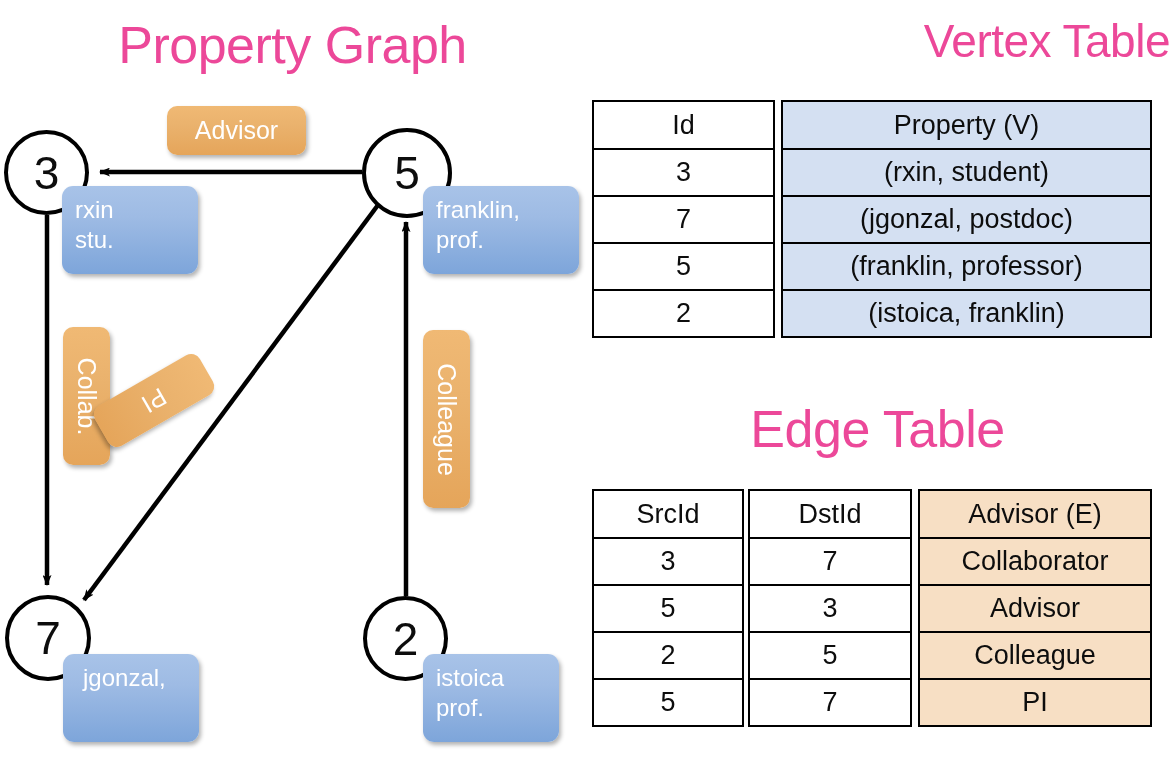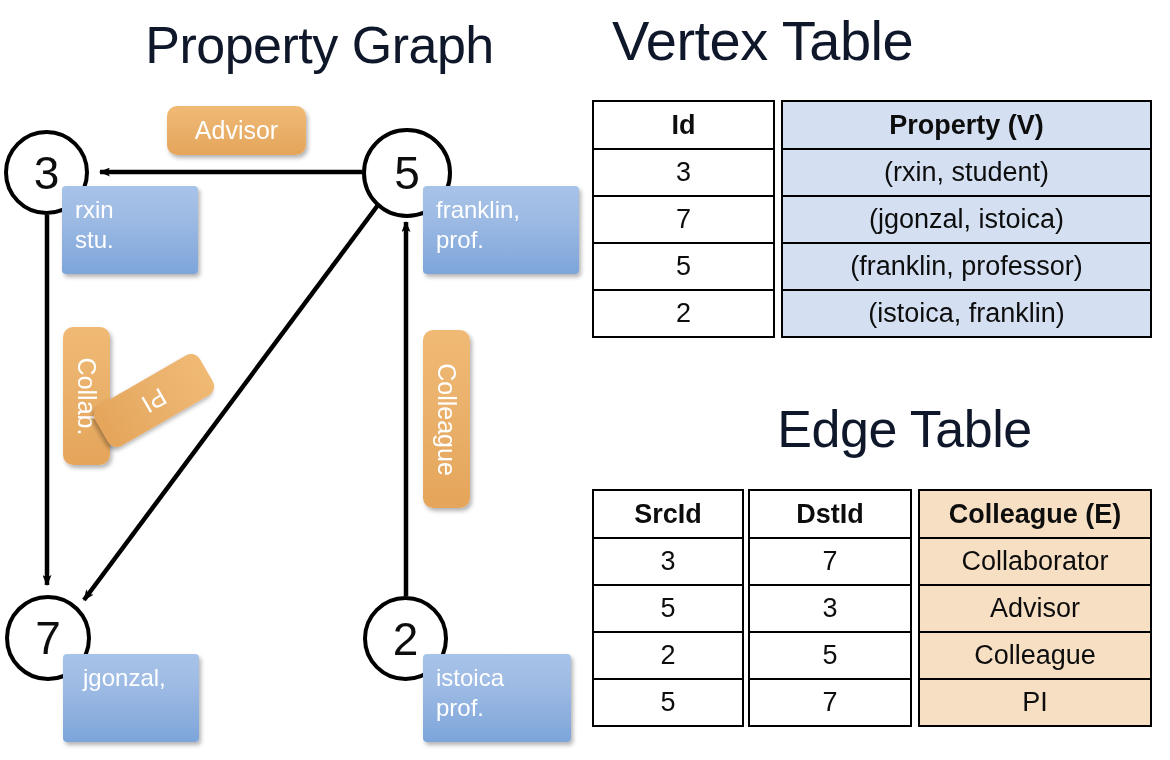--- a/index.html
+++ b/index.html
@@ -15,39 +15,38 @@
     overflow: hidden;
     font-family: "Liberation Sans", sans-serif;
     color: #000000;
   }
 
   
   .section-title {
     position: absolute;
     font-family: "Liberation Sans", sans-serif;
     font-weight: 300;
-    color: #0f172a;
+    color: #ec4899;
     white-space: nowrap;
     letter-spacing: -0.5px;
-    margin-left: 27px;
   }
   #title-property-graph {
     left: 0px;
     top: 14px;
     width: 585px;
     text-align: center;
     font-size: 52px;
     line-height: 62px;
   }
   #title-vertex-table {
     left: 585px;
     top: 12px;
     width: 585px;
-    text-align: left;
-    font-size: 56px;
+    text-align: right;
+    font-size: 46px;
     line-height: 58px;
   }
   #title-edge-table {
     left: 585px;
     top: 400px;
     width: 585px;
     text-align: center;
     font-size: 52px;
     line-height: 58px;
   }
@@ -81,21 +80,21 @@
     font-size: 46px;
     font-weight: 300;
     color: #0d0d0d;
     line-height: 1;
     z-index: 3;
   }
 
   
   .prop-box {
     position: absolute;
-    border-radius: 4px;
+    border-radius: 11px;
     background: linear-gradient(to bottom, #a8c3e8 0%, #9ebbe4 35%, #7da5da 100%);
     box-shadow: 2px 3px 4px rgba(0,0,0,0.30);
     color: #ffffff;
     font-size: 24px;
     line-height: 30px;
     padding: 9px 0 9px 13px;
     box-sizing: border-box;
     z-index: 5;
     font-weight: 400;
   }
@@ -137,21 +136,21 @@
     border: 2px solid #000000;
     text-align: center;
     font-weight: 400;
     font-size: 27px;
     color: #0d0d0d;
     padding: 0;
     height: 45px;
     font-family: "Liberation Sans", sans-serif;
   }
   .tbl th {
-    font-weight: bold;
+    font-weight: normal;
     font-size: 27px;
     height: 46px;
   }
   .fill-blue { background: #d4e0f2; }
   .fill-orange { background: #f7dfc4; }
 
   .vt-left  { left: 592px; top: 100px; width: 183px; }
   .vt-right { left: 781px; top: 100px; width: 371px; }
   .et-c1    { left: 592px; top: 489px; width: 152px; }
   .et-c2    { left: 748px; top: 489px; width: 164px; }
@@ -199,21 +198,21 @@
 
   <div class="prop-box" style="left:423px; top:186px; width:156px; height:88px;">
     <div>franklin,</div>
     <div>prof.</div>
   </div>
 
   <div class="prop-box" style="left:63px; top:654px; width:136px; height:88px;padding-left:20px;">
     <div>jgonzal,</div>
   </div>
 
-  <div class="prop-box" style="left:423px; top:654px; width:148px; height:88px;">
+  <div class="prop-box" style="left:423px; top:654px; width:136px; height:88px;">
     <div>istoica</div>
     <div>prof.</div>
   </div>
 
   <div class="edge-label" style="left:167px; top:106px; width:139px; height:49px;">
     <span>Advisor</span>
   </div>
 
   <div class="edge-label vertical" style="left:63px; top:327px; width:47px; height:138px;">
     <span>Collab.</span>
@@ -251,21 +250,21 @@
 
 <table class="tbl vt-right">
   <tbody>
     <tr>
       <th class="fill-blue">Property (V)</th>
     </tr>
     <tr>
       <td class="fill-blue">(rxin, student)</td>
     </tr>
     <tr>
-      <td class="fill-blue">(jgonzal, istoica)</td>
+      <td class="fill-blue">(jgonzal, postdoc)</td>
     </tr>
     <tr>
       <td class="fill-blue">(franklin, professor)</td>
     </tr>
     <tr>
       <td class="fill-blue">(istoica, franklin)</td>
     </tr>
   </tbody>
 </table>
 
@@ -305,21 +304,21 @@
     </tr>
     <tr>
       <td>7</td>
     </tr>
   </tbody>
 </table>
 
 <table class="tbl et-c3">
   <tbody>
     <tr>
-      <th class="fill-orange">Colleague (E)</th>
+      <th class="fill-orange">Advisor (E)</th>
     </tr>
     <tr>
       <td class="fill-orange">Collaborator</td>
     </tr>
     <tr>
       <td class="fill-orange">Advisor</td>
     </tr>
     <tr>
       <td class="fill-orange">Colleague</td>
     </tr>

